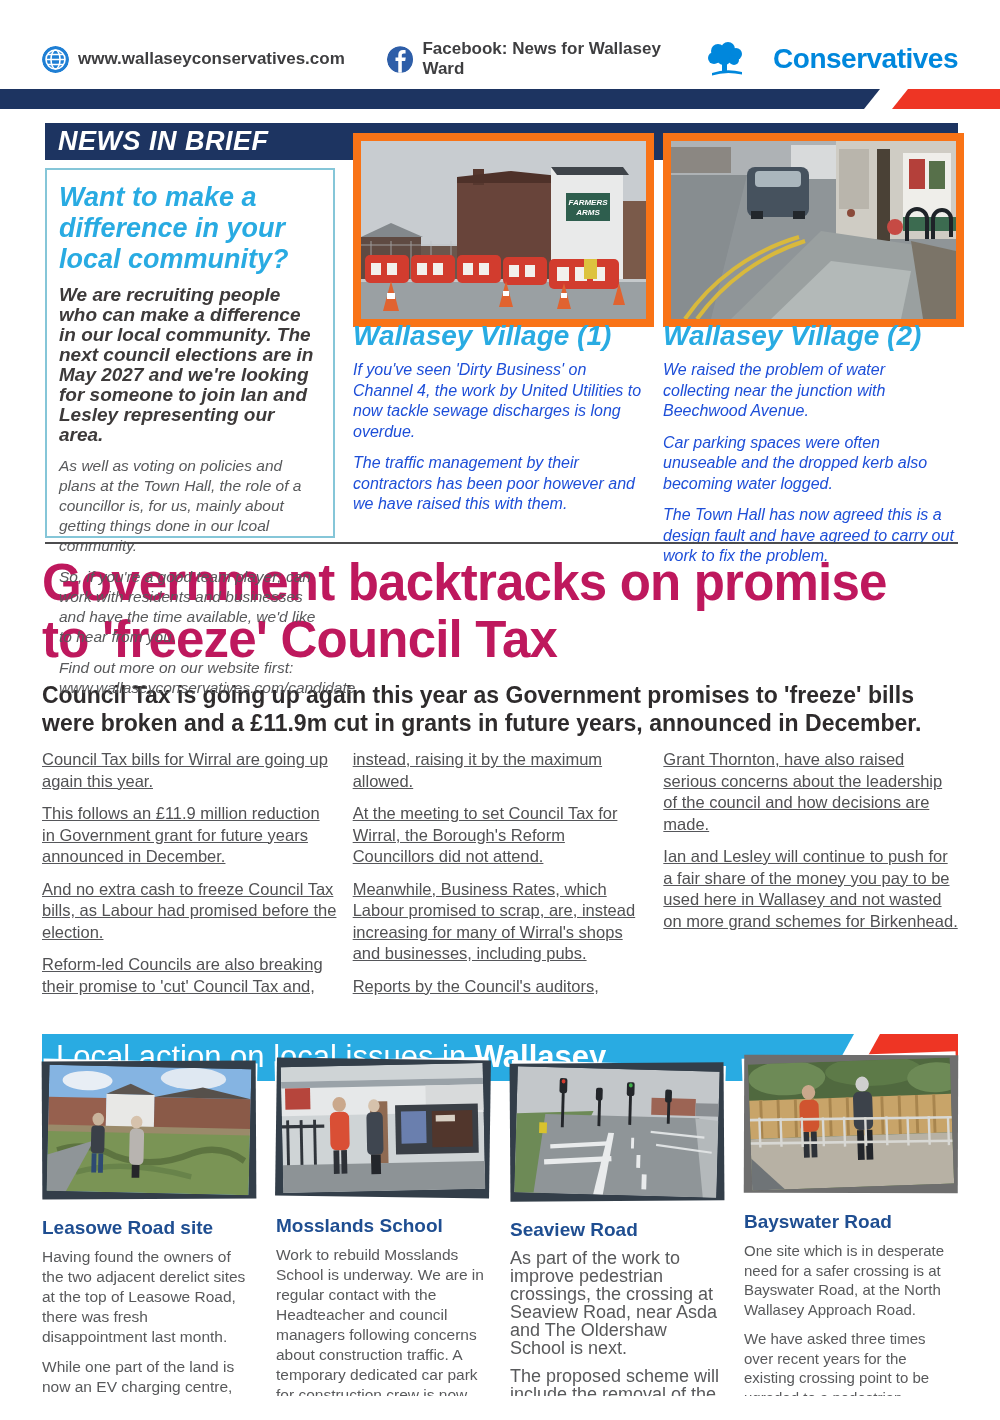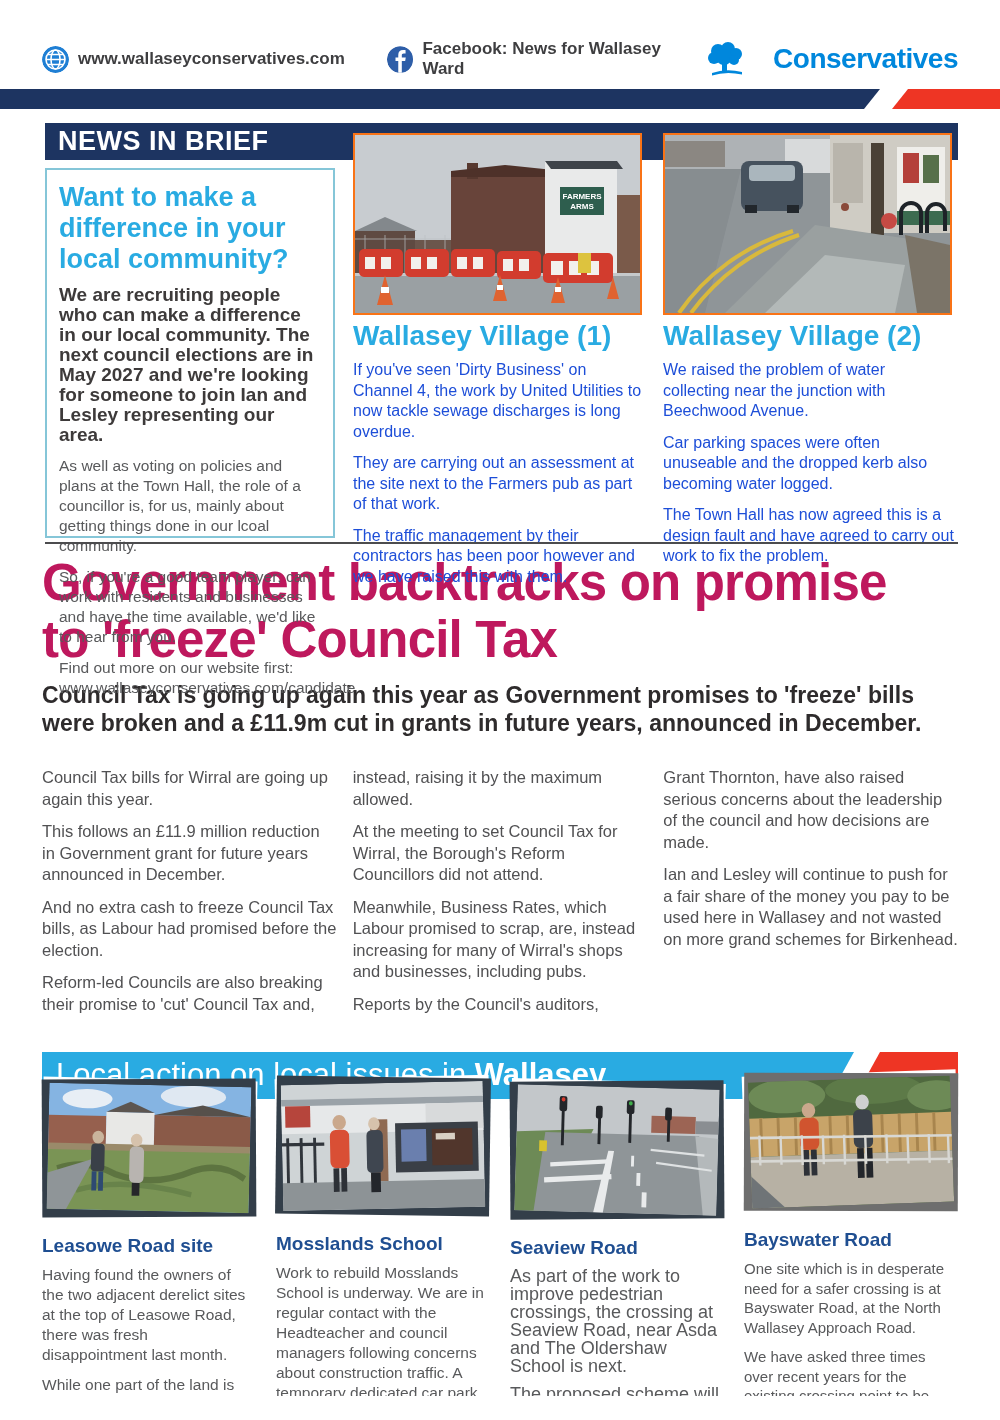--- a/index.html
+++ b/index.html
@@ -16,43 +16,43 @@
   .brand-word{font-size:28px;font-weight:800;color:#0087dc;letter-spacing:-0.5px;}
 
   
   .stripe{position:relative;height:20px;margin-top:9px;}
   .stripe-navy{position:absolute;left:0;top:0;height:100%;width:880px;background:#1d3461;
                clip-path:polygon(0 0,100% 0,calc(100% - 16px) 100%,0 100%);}
   .stripe-red{position:absolute;right:0;top:0;height:100%;width:108px;background:#ee3524;
               clip-path:polygon(16px 0,100% 0,100% 100%,0 100%);}
 
   
-  .news-section{position:relative;margin:14px 42px 0 42px;height:421px;}
+  .news-section{position:relative;margin:14px 42px 0 42px;height:421px;font-style:italic;}
   .nib-bar{position:absolute;left:3px;right:0;top:0;height:37px;background:#1d3461;
            color:#fff;font-size:27px;font-weight:800;letter-spacing:0.5px;
            line-height:37px;padding-left:13px;}
   .recruit-box{position:absolute;left:3px;top:45px;width:262px;bottom:6px;
                border:2px solid #85c6d8;padding:8px 12px 8px 12px;}
   .recruit-box h2{margin:4px 0 10px 0;font-size:27px;line-height:31px;font-weight:800;color:#29abe2;}
   .recruit-box p.lead{font-size:19px;line-height:20px;font-weight:700;color:#3d3a3a;margin:0 0 11px 0;}
   .recruit-box p.body{font-size:15.5px;line-height:20px;color:#58595b;margin:0 0 11px 0;}
-  .photo-frame{position:absolute;top:10px;width:285px;height:178px;border:2px solid #f97316;background:#cfd3d6;}
+  .photo-frame{position:absolute;top:10px;width:285px;height:178px;border:8px solid #f97316;background:#cfd3d6;}
   .photo1{left:311px;} .photo2{left:621px;}
   .photo-frame svg{display:block;width:100%;height:100%;}
   .vcol{position:absolute;top:197px;width:292px;}
   .v1{left:311px;} .v2{left:621px;}
   .vcol h2{margin:0 0 8px 0;font-size:28px;font-weight:800;color:#29abe2;}
   .vcol p{font-size:16px;line-height:20.5px;color:#1d4ed8;margin:0 0 11px 0;}
   .news-section::after{content:'';position:absolute;left:3px;right:0;bottom:0;height:2px;background:#4c4c4e;}
 
   
   .main-story{margin:10px 42px 0 42px;}
   .main-story h1{margin:0;font-size:51px;line-height:57px;font-weight:800;color:#be185d;letter-spacing:-0.8px;max-width:900px;}
   .standfirst{margin:13px 0 0 0;font-size:23px;line-height:28px;font-weight:700;color:#2e2b2c;}
-  .story-cols{display:grid;grid-template-columns:repeat(3,1fr);column-gap:16px;margin-top:30px;}
+  .story-cols{display:grid;grid-template-columns:repeat(3,1fr);column-gap:16px;margin-top:12px;text-decoration:underline;}
   .story-cols p{font-size:16.5px;line-height:21.5px;color:#515153;margin:0 0 11px 0;}
 
   
   .local{margin:26px 42px 0 42px;position:relative;}
   .banner{position:relative;height:47px;}
   .banner-blue{position:absolute;left:0;top:0;height:100%;width:812px;background:#29abe2;
                clip-path:polygon(0 0,100% 0,calc(100% - 26px) 100%,0 100%);}
   .banner-red{position:absolute;right:0;top:0;height:100%;width:104px;background:#ee3524;
               clip-path:polygon(26px 0,100% 0,100% 100%,0 100%);}
   .banner-text{position:absolute;left:14px;top:5px;font-size:31px;color:#fff;z-index:2;}
@@ -219,21 +219,20 @@
           <path d="M262,98 v-20 a9,9 0 0 1 18,0 v18"></path>
         </g>
         <circle cx="224" cy="86" r="8" fill="#c64a44"></circle>
         <circle cx="180" cy="72" r="4" fill="#8a4a3a"></circle>
       </svg>
     </div>
 
     <div class="vcol v1">
       <h2>Wallasey Village (1)</h2>
       <p>If you've seen 'Dirty Business' on Channel 4, the work by United Utilities to now tackle sewage discharges is long overdue.</p>
-      <p>They are carrying out an assessment at the site next to the Farmers pub as part of that work.</p>
       <p>The traffic management by their contractors has been poor however and we have raised this with them.</p>
     </div>
 
     <div class="vcol v2">
       <h2>Wallasey Village (2)</h2>
       <p>We raised the problem of water collecting near the junction with Beechwood Avenue.</p>
       <p>Car parking spaces were often unuseable and the dropped kerb also becoming water logged.</p>
       <p>The Town Hall has now agreed this is a design fault and have agreed to carry out work to fix the problem.</p>
     </div>
   </div>

